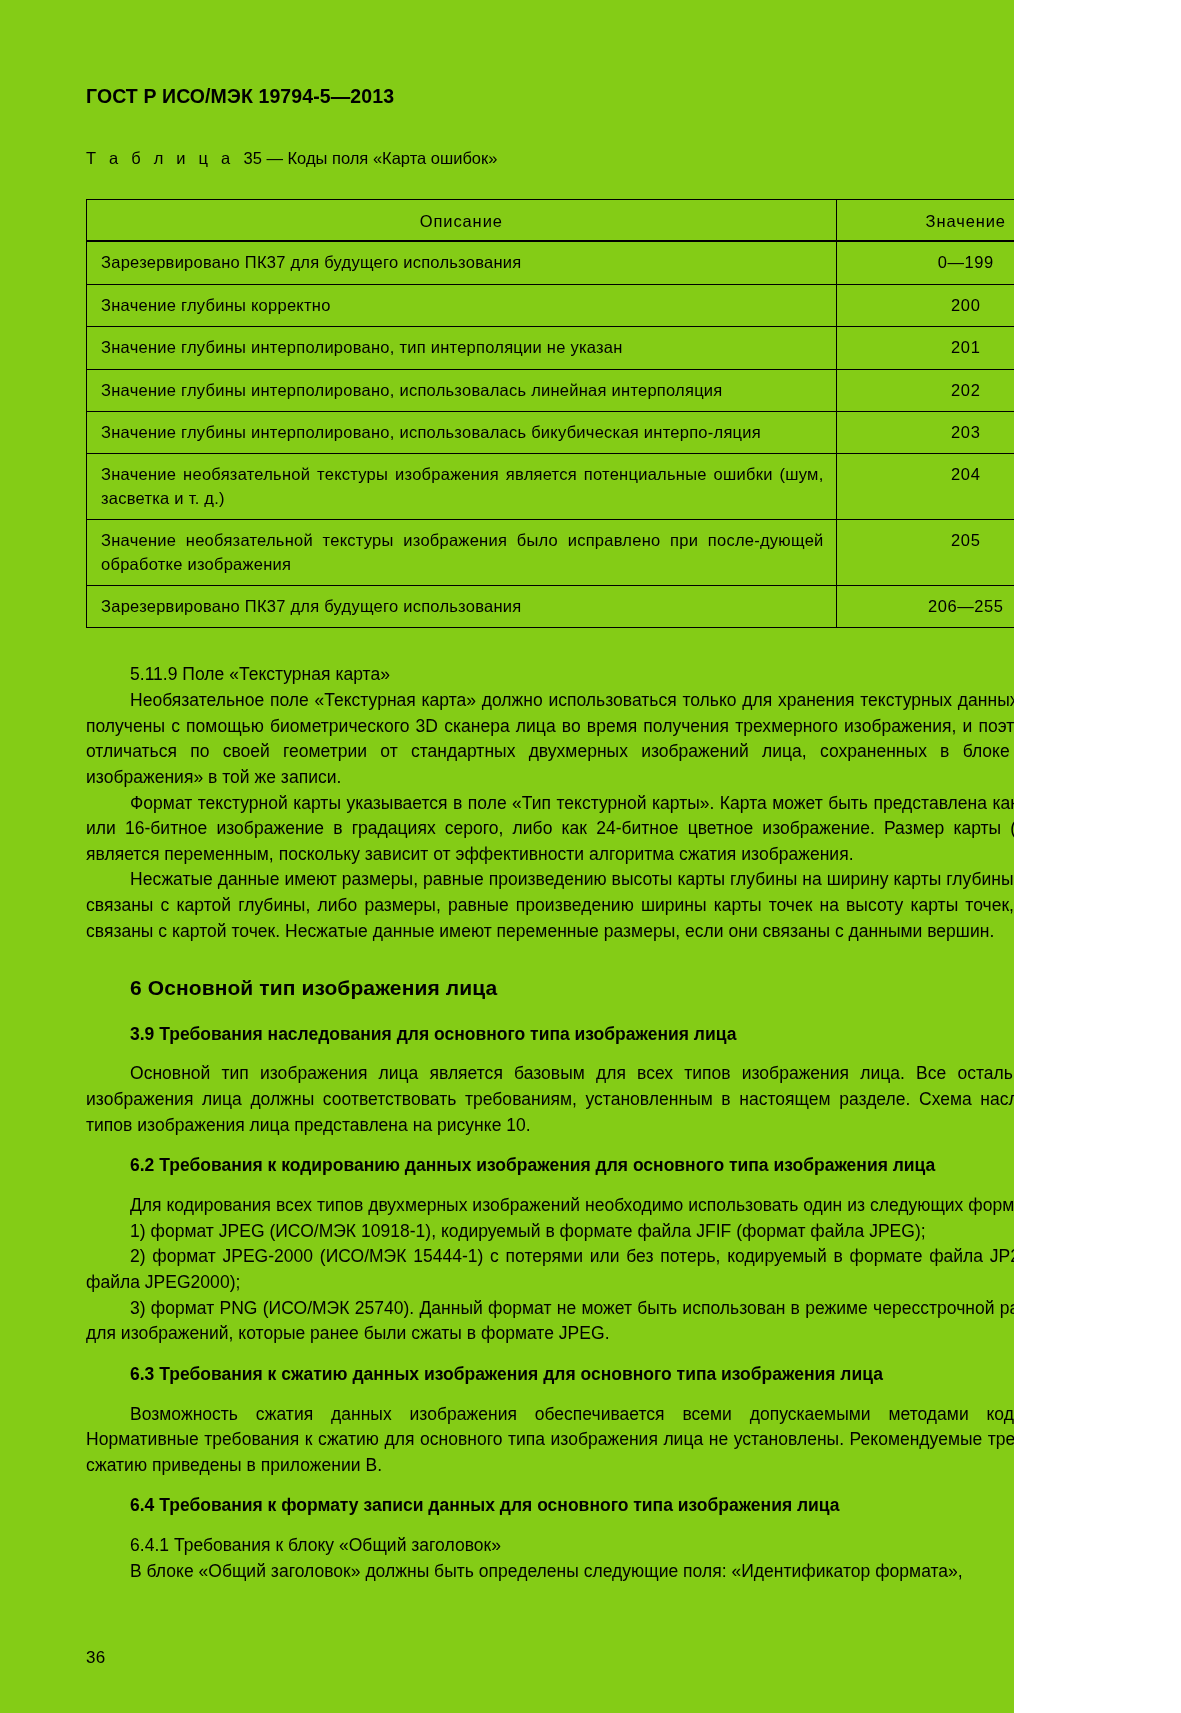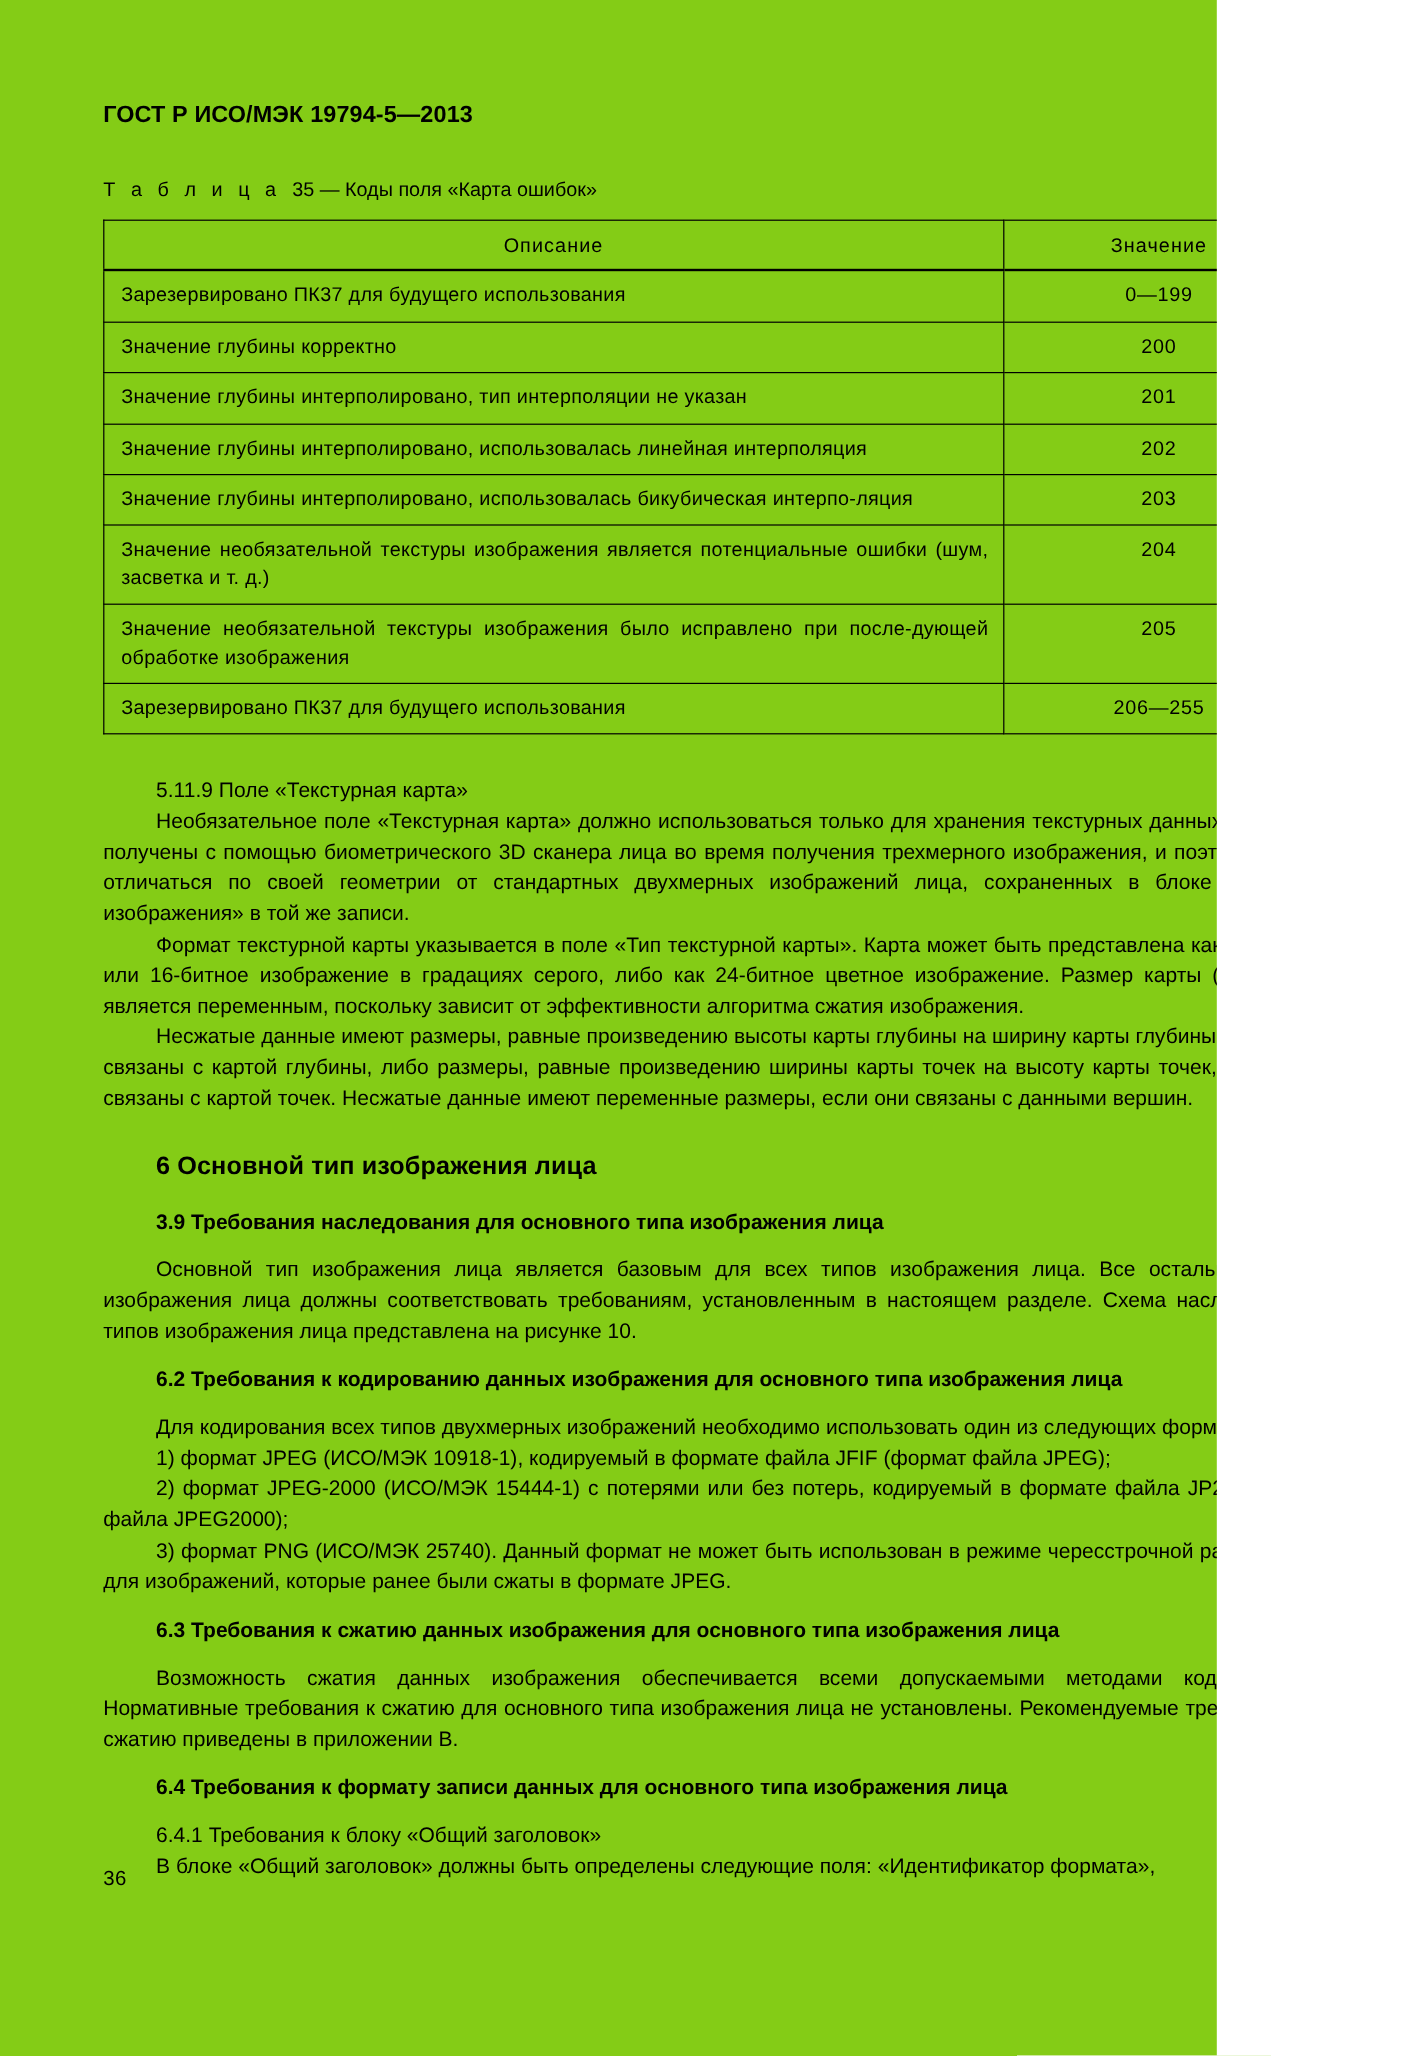--- a/index.html
+++ b/index.html
@@ -34,21 +34,21 @@
     letter-spacing: 0.1px;
     margin-top: 86px;
     margin-bottom: 0;
     line-height: 1.1;
   }
 
   
   .table-caption {
     font-size: 16.5px;
     margin-top: 42px;
-    margin-bottom: 14px;
+    margin-bottom: 30px;
     line-height: 1.2;
     white-space: pre;
   }
   .caption-word {
     letter-spacing: 4.2px;
   }
 
   
   table.errmap {
     border-collapse: collapse;
@@ -119,21 +119,21 @@
     letter-spacing: 0.0px;
   }
   .gap-lg { height: 30px; }
   .gap-md { height: 21px; }
   .gap-sm { height: 16px; }
 
   
   .page-number {
     position: absolute;
     left: 86px;
-    top: 1556px;
+    top: 1648px;
     font-size: 17px;
     letter-spacing: 0.3px;
     text-align: center;
   }
 </style>
 </head>
 <body>
 
 <div class="page">
   <div class="content">

